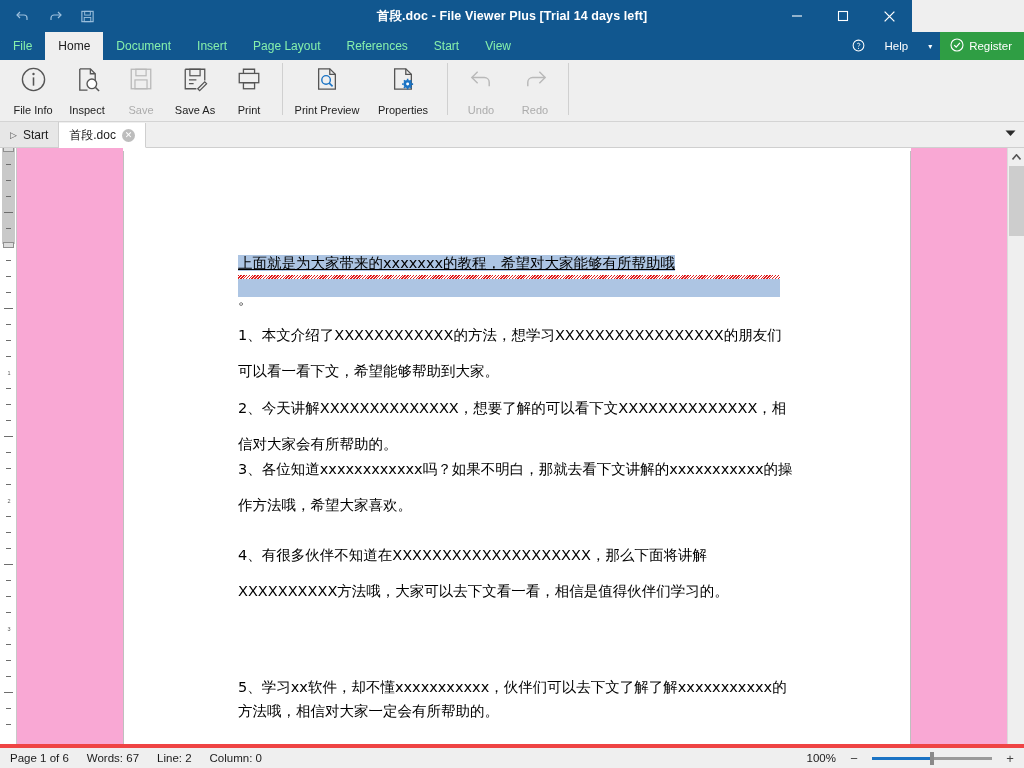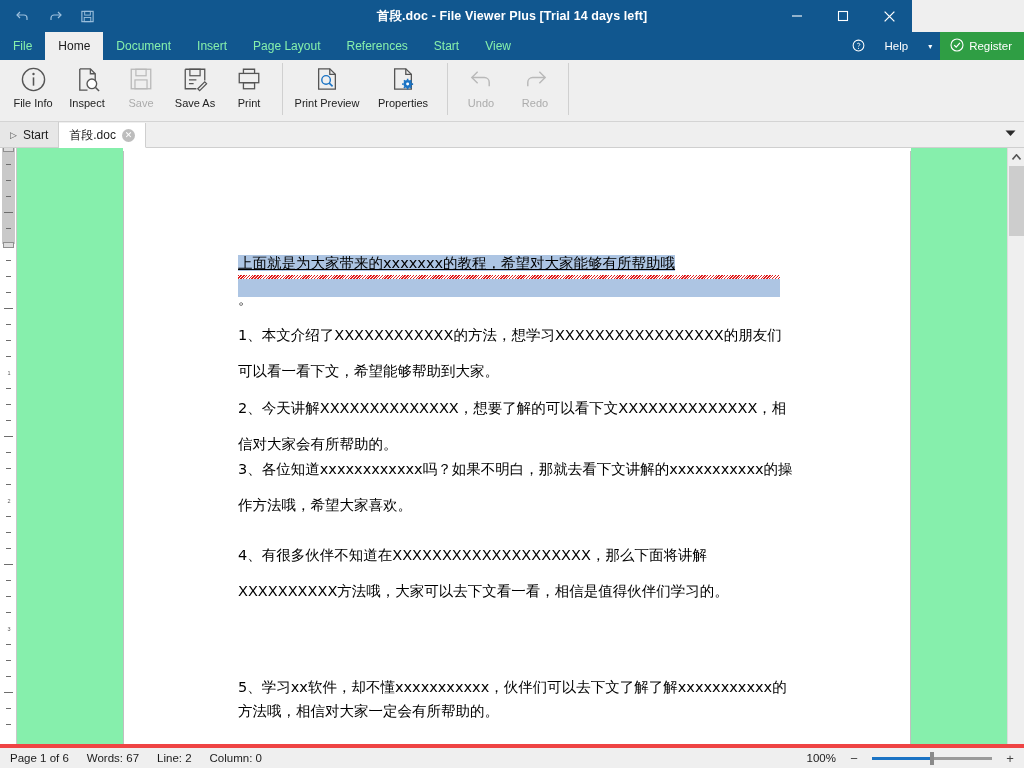--- a/index.html
+++ b/index.html
@@ -58,21 +58,21 @@
     background: #efefef;
     border-bottom: 1px solid #d4d4d4;
     display: flex; align-items: flex-start;
     padding-left: 6px;
   }
   .rgroup { display: flex; align-items: flex-start; height: 61px; }
   .rsep { width: 1px; height: 52px; background: #d0d0d0; margin: 3px 6px 0 6px; }
   .rbtn {
     width: 54px; height: 58px; padding-top: 4px;
     display: flex; flex-direction: column; align-items: center; justify-content: flex-start;
-    gap: 3px;
+    gap: 10px;
   }
   .rbtn.wide { width: 76px; }
   .rbtn .ic { height: 30px; display: flex; align-items: center; justify-content: center; }
   .rbtn .lb { font-size: 11px; color: #222; white-space: nowrap; }
   .rbtn.disabled .lb { color: #acacac; }
 
   
   #tabstrip {
     position: absolute; left: 0; top: 122px; width: 1024px; height: 26px;
     background: #efefef; border-bottom: 1px solid #cfcfcf;
@@ -87,21 +87,21 @@
   .dtab .xc {
     width: 13px; height: 13px; border-radius: 50%;
     background: #bdbdbd; color: #ffffff;
     font-size: 9px; line-height: 13px; text-align: center;
   }
   #tabstrip-caret { position: absolute; right: 8px; bottom: 6px; }
 
   
   #workspace {
     position: absolute; left: 0; top: 148px; width: 1024px; height: 596px;
-    background: #86efac;
+    background: #f9a8d4;
   }
   
   #vruler {
     position: absolute; left: 0; top: 0; width: 17px; height: 596px;
     background: #ffffff; border-right: 1px solid #c8c8c8;
     overflow: hidden;
   }
   #vruler .margin-band { position: absolute; left: 2px; width: 13px; background: #c9c9c9; }
   #vruler .tick { position: absolute; background: #6d6d6d; height: 1px; }
   #vruler .tick.minor { left: 6px; width: 5px; }

